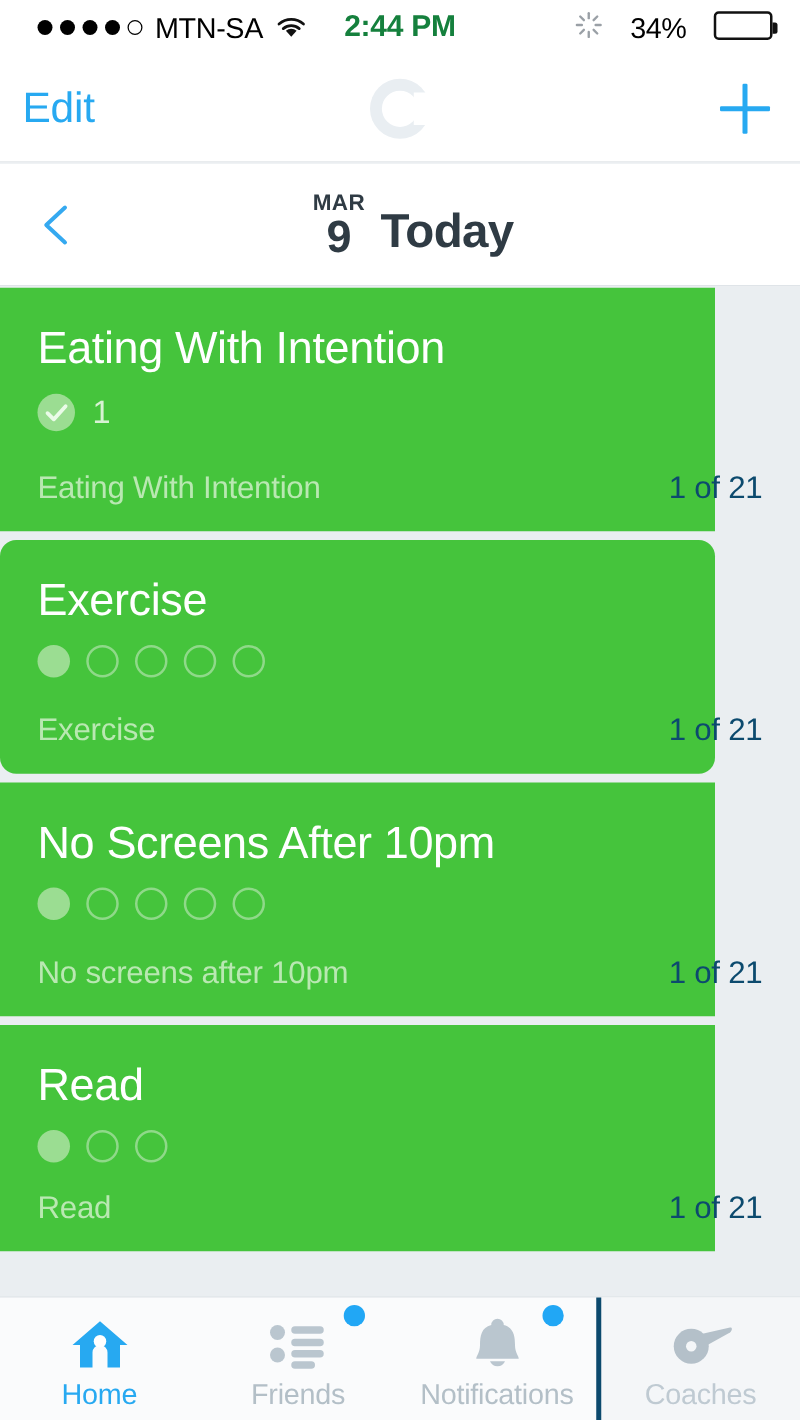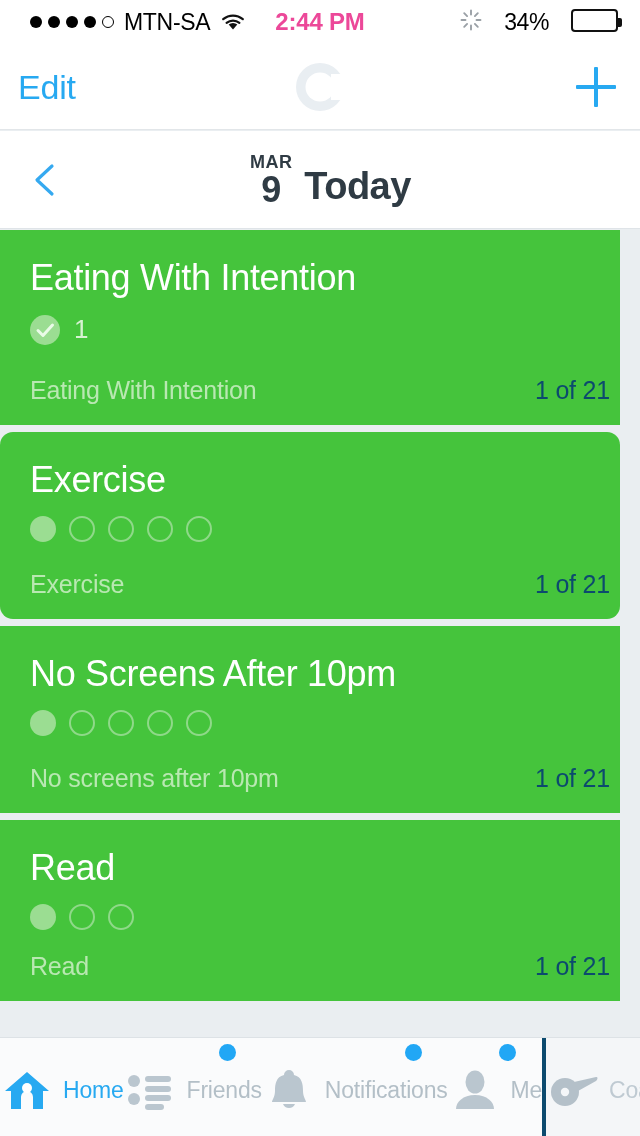--- a/index.html
+++ b/index.html
@@ -17,21 +17,21 @@
     background:#ffffff; display:flex; align-items:center;
   }
   .sb-left{ position:absolute; left:30px; display:flex; align-items:center; gap:10px; }
   .sig-dots{ display:flex; align-items:center; gap:6px; }
   .sig-dot{ width:12px; height:12px; border-radius:50%; background:#000; }
   .sig-dot.empty{ background:transparent; border:1.6px solid #000; }
   .carrier{ font-size:23px; color:#000; letter-spacing:-0.3px; font-weight:400; }
   .wifi{ width:26px; height:18px; position:relative; }
   .sb-time{
     position:absolute; left:0; width:640px; text-align:center;
-    font-size:24px; font-weight:700; color:#ec4899; letter-spacing:-0.2px;
+    font-size:24px; font-weight:700; color:#15803d; letter-spacing:-0.2px;
   }
   .sb-right{ position:absolute; right:22px; display:flex; align-items:flex-start; gap:22px; }
   .spinner{ width:22px; height:22px; position:relative; }
   .battery-pct{ font-size:23px; color:#000; letter-spacing:-0.4px; }
   .battery{
     width:47px; height:23px; border:2px solid #111; border-radius:4px;
     position:relative; padding:2px;
   }
   .battery:after{
     content:""; position:absolute; right:-6px; top:7px;
@@ -79,21 +79,21 @@
   .date-month{ font-size:18px; font-weight:700; color:#2f3b44; letter-spacing:0.4px; }
   .date-day{ font-size:36px; font-weight:700; color:#2f3b44; margin-top:2px; line-height:0.95; }
   .date-title{ font-size:38px; font-weight:700; color:#2f3b44; letter-spacing:-0.5px; line-height:1.05; }
 
   
   .cardlist{
     position:absolute; top:230px; left:0; width:640px; height:807px;
     background:#eaeef1; overflow:hidden;
   }
   .card{
-    position:relative; width:620px; background:#45c43c;
+    position:relative; width:572px; background:#45c43c;
     margin-bottom:7px; cursor:pointer;
   }
   .card-title{
     position:absolute; left:30px; top:28px;
     font-size:36px; color:#ffffff; letter-spacing:-0.3px; line-height:1.1;
   }
   .card-progress{
     position:absolute; left:30px; top:84px;
     display:flex; align-items:center; gap:13px;
   }
@@ -114,22 +114,22 @@
   .card-count{ font-size:25px; color:#0c4a6e; letter-spacing:-0.2px; }
 
   
   .tabbar{
     position:absolute; bottom:0; left:0; width:640px; height:99px;
     background:#fafbfc; border-top:1px solid #dde2e6;
     display:flex;
   }
   .tab{
     flex:1; position:relative;
-    display:flex; align-items:center; justify-content:center;
-    gap:9px; cursor:pointer; padding-top:6px;
+    display:flex; flex-direction:column; align-items:center; justify-content:center;
+    gap:4px; cursor:pointer; padding-top:6px;
   }
   .tab.coaches{ background:#f4f6f8; border-left:4px solid #0c4a6e; }
   .tab-icon{ width:54px; height:46px; position:relative; }
   .tab-label{ font-size:23px; color:#b3bfc7; letter-spacing:-0.2px; }
   .tab.active .tab-label{ color:#27a9f1; }
   .tab.coaches .tab-label{ color:#bfcad2; }
   .badge{
     position:absolute; width:17px; height:17px; border-radius:50%;
     background:#21a7f5; top:6px; right:26px;
   }
@@ -296,30 +296,20 @@
       <div class="tab">
         <span class="tab-icon"><svg viewBox="0 0 54 46" width="54" height="46">
             <g fill="#bac6cf">
               <path d="M27 3 A5 5 0 0 1 32 8 C40 10 41 17 41 24 C41 30 44 33 44 35 L10 35 C10 33 13 30 13 24 C13 17 14 10 22 8 A5 5 0 0 1 27 3 Z"></path>
               <path d="M21 37 A6.5 6.5 0 0 0 33 37 Z"></path>
             </g>
           </svg></span>
         <span class="badge" style="background: rgb(33, 167, 245);"></span>
         <span class="tab-label">Notifications</span>
       </div>
-      <div class="tab">
-        <span class="tab-icon"><svg viewBox="0 0 54 46" width="54" height="46">
-            <g fill="#bac6cf">
-              <ellipse cx="27" cy="15" rx="9.5" ry="11.5"></ellipse>
-              <path d="M27 28 C15 28 8 35 8 42 L46 42 C46 35 39 28 27 28 Z"></path>
-            </g>
-          </svg></span>
-        <span class="badge" style="background: rgb(33, 167, 245);"></span>
-        <span class="tab-label">Me</span>
-      </div>
       <div class="tab coaches">
         <span class="tab-icon"><svg viewBox="0 0 54 46" width="54" height="46">
             <g fill="#b4c0c9">
               <circle cx="19" cy="25" r="14"></circle>
               <path d="M28 15 L50 10 C52 9.6 52 12 50 14 L32 24 Z"></path>
               <circle cx="19" cy="25" r="4.2" fill="#f4f6f8"></circle>
             </g>
           </svg></span>
         <span class="tab-label">Coaches</span>
       </div>

